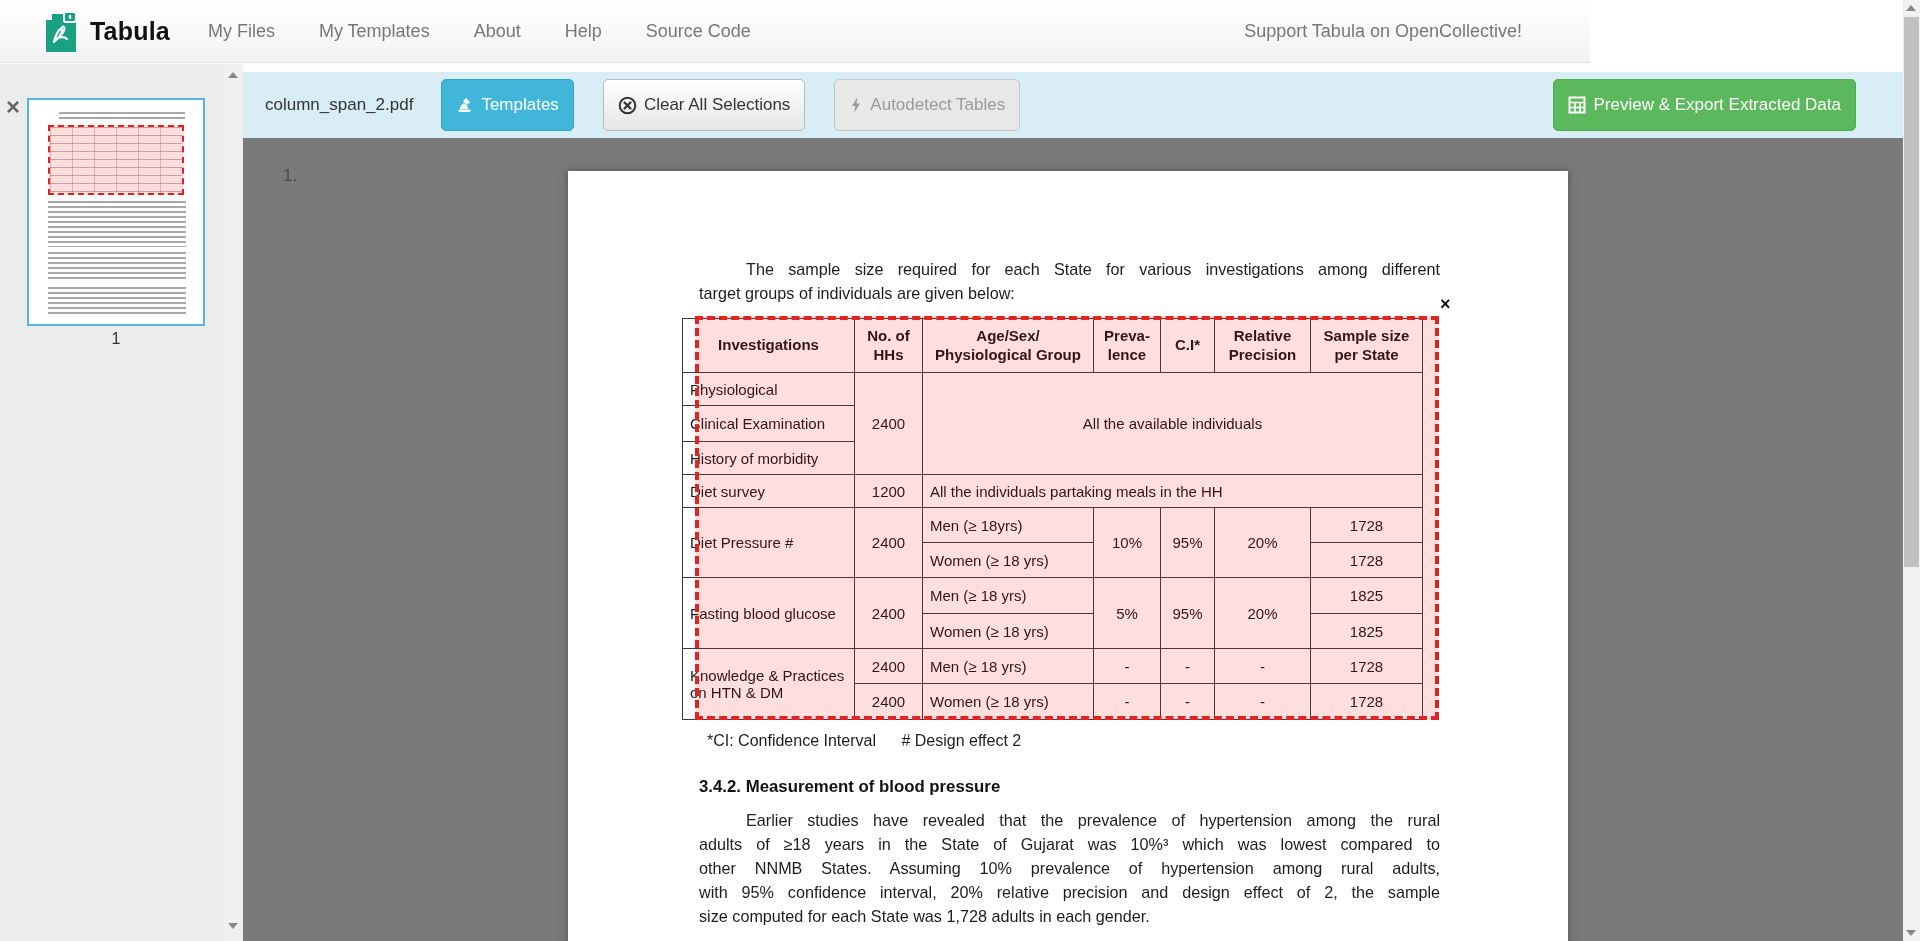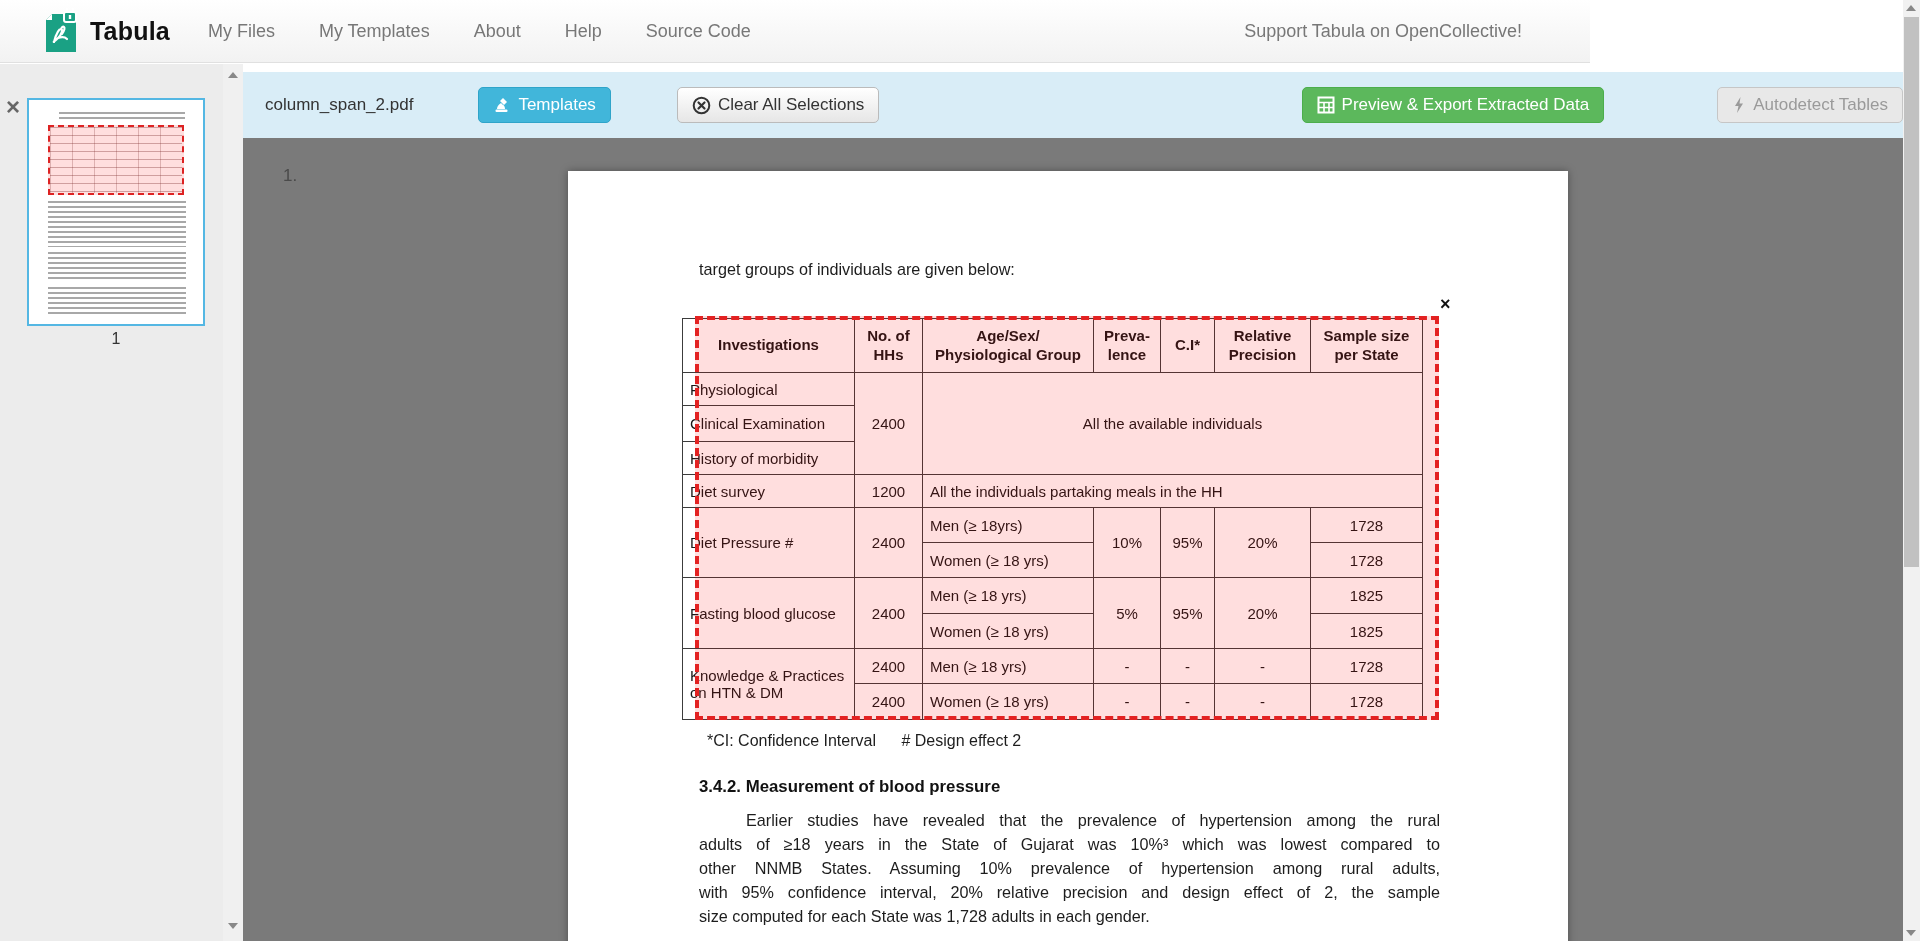--- a/index.html
+++ b/index.html
@@ -35,23 +35,23 @@
   .thumb-num { position:absolute; left:27px; top:266px; width:178px; text-align:center;
     font-size:16px; color:#333; }
   .arrow-up, .arrow-down { width:0; height:0; border-left:5px solid transparent;
     border-right:5px solid transparent; position:absolute; cursor:pointer; }
   .arrow-up { border-bottom:6px solid #888; }
   .arrow-down { border-top:6px solid #888; }
 
   
   .main { position:absolute; left:243px; top:64px; right:17px; bottom:0; background:#fff; }
   .toolbar { position:absolute; left:0; top:8px; right:0; height:66px; background:#d9edf7;
-    display:flex; align-items:center;gap:37px; }
+    display:flex; align-items:center; }
   .file-name { margin-left:22px; font-size:17px; color:#333; }
-  .btn { display:flex; align-items:center; gap:7px; height:36px; padding:11px 14px;
+  .btn { display:flex; align-items:center; gap:7px; height:52px; padding:11px 14px;
     border-radius:5px; font-size:17px; cursor:pointer; border:1px solid transparent;text-align:center; }
   .btn-templates { margin-left:28px; background:#41b6da; border-color:#2fa4c9; color:#fff; }
   .btn-clear { margin-left:29px; background:linear-gradient(#ffffff,#e6e6e6);
     border-color:#bbb; color:#333; }
   .btn-autodetect { margin-left:29px; background:#e8e8e8; border-color:#c6c6c6;
     color:#9a9a9a; cursor:default; }
   .btn-export { margin-left:auto; margin-right:47px; background:#5cb85c;
     border-color:#4cae4c; color:#fff; }
 
   
@@ -165,46 +165,47 @@
     <button class="btn btn-clear">
       <span class="icon">
         <svg width="19" height="19" viewBox="0 0 19 19">
           <circle cx="9.5" cy="9.5" r="7.8" fill="none" stroke="#333" stroke-width="2"></circle>
           <path d="M6.5 6.5 L12.5 12.5 M12.5 6.5 L6.5 12.5" stroke="#333" stroke-width="2.2" stroke-linecap="round"></path>
         </svg>
       </span>
       <span>Clear All Selections</span>
     </button>
 
+    <button class="btn btn-autodetect">
+      <span class="icon">
+        <svg width="14" height="18" viewBox="0 0 14 18">
+          <path d="M8.5 1 L3 10 L6.5 10 L5 17 L11 7.5 L7.5 7.5 Z" fill="#9a9a9a"></path>
+        </svg>
+      </span>
+      <span>Autodetect Tables</span>
+    </button>
+
     <button class="btn btn-export">
       <span class="icon">
         <svg width="18" height="18" viewBox="0 0 18 18">
           <rect x="1.5" y="1.5" width="15" height="15" fill="none" stroke="#fff" stroke-width="2"></rect>
           <path d="M1.5 6.5 H16.5 M1.5 11.5 H16.5 M7 6.5 V16.5 M12 6.5 V16.5" stroke="#fff" stroke-width="1.6"></path>
         </svg>
       </span>
       <span>Preview &amp; Export Extracted Data</span>
     </button>
-
-    <button class="btn btn-autodetect">
-      <span class="icon">
-        <svg width="14" height="18" viewBox="0 0 14 18">
-          <path d="M8.5 1 L3 10 L6.5 10 L5 17 L11 7.5 L7.5 7.5 Z" fill="#9a9a9a"></path>
-        </svg>
-      </span>
-      <span>Autodetect Tables</span>
-    </button>
   </div>
 
   <div class="docarea">
     <span class="page-marker">1.</span>
 
     <div class="page">
 
       <div class="intro pdftext">
+        <div class="jline indent">The sample size required for each State for various investigations among different</div>
         <div class="jline-last">target groups of individuals are given below:</div>
       </div>
 
       <table class="pdftable">
         <colgroup>
           <col style="width:172px">
             <col style="width:68px">
             <col style="width:171px">
           <col style="width:67px">
             <col style="width:54px">

